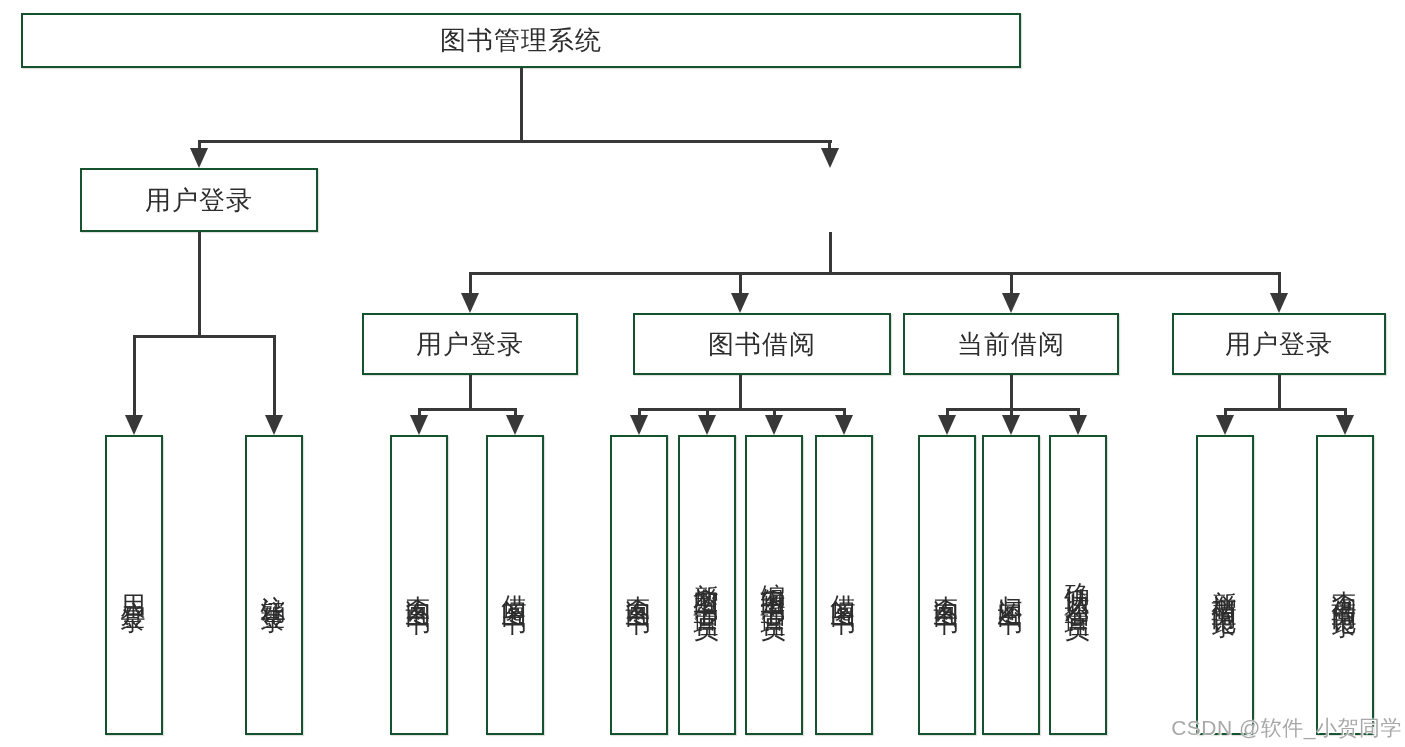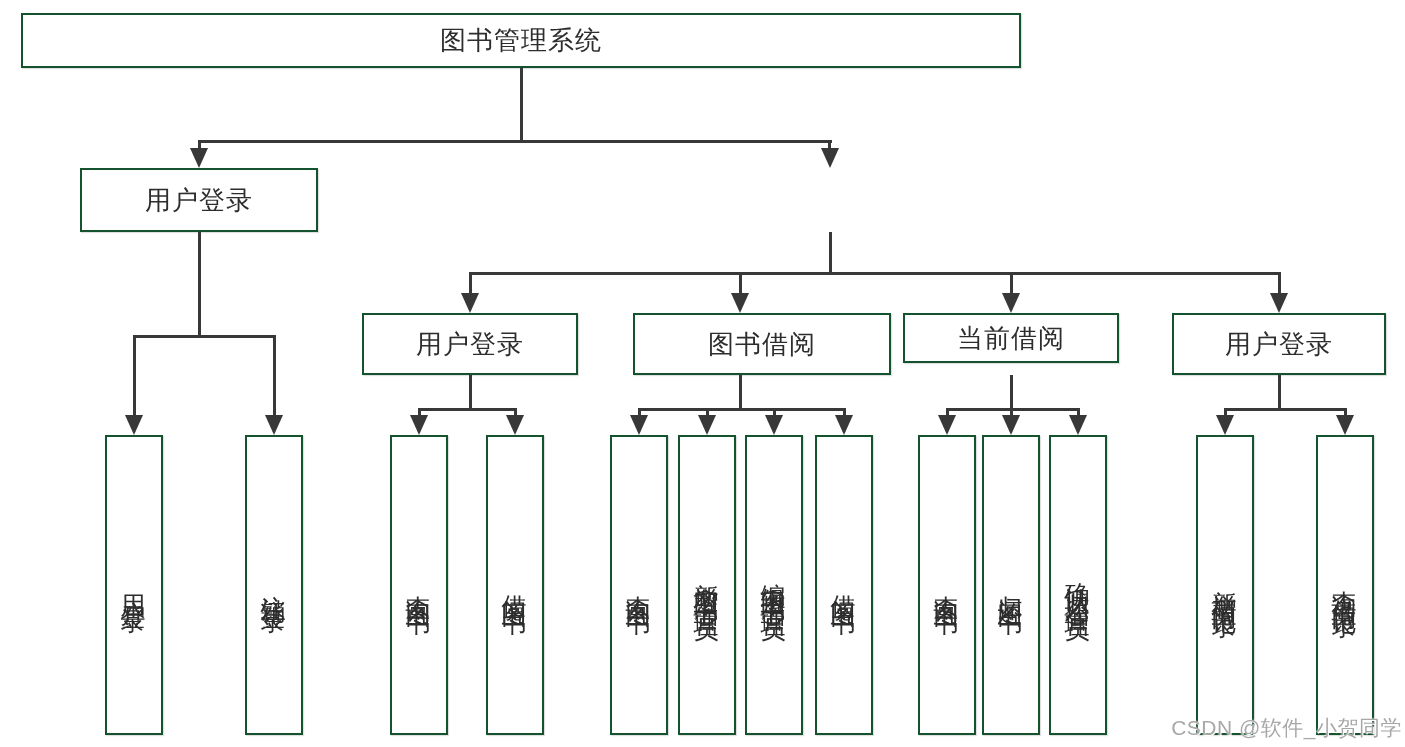--- a/index.html
+++ b/index.html
@@ -49,21 +49,21 @@
     border-left: 9px solid transparent;
     border-right: 9px solid transparent;
     border-top: 20px solid #383838;
   }
   
   #n-root { left: 21px;  top: 13px;  width: 1000px; height: 55px; }
   #n-ul   { left: 80px;  top: 168px; width: 238px;  height: 64px; }
   #n-bm   { left: 711px; top: 168px; width: 238px;  height: 64px; }
   #n-nbr  { left: 362px; top: 313px; width: 216px;  height: 62px; }
   #n-bb   { left: 633px; top: 313px; width: 258px;  height: 62px; }
-  #n-cb   { left: 903px; top: 313px; width: 216px;  height: 50px; }
+  #n-cb   { left: 903px; top: 313px; width: 216px;  height: 62px; }
   #n-br   { left: 1172px; top: 313px; width: 214px; height: 62px; }
   #n-ul1  { left: 105px; }  #n-ul2  { left: 245px; }
   #n-nbr1 { left: 390px; }  #n-nbr2 { left: 486px; }
   #n-bb1  { left: 610px; }  #n-bb2  { left: 678px; }
   #n-bb3  { left: 745px; }  #n-bb4  { left: 815px; }
   #n-cb1  { left: 918px; }  #n-cb2  { left: 982px; }  #n-cb3 { left: 1049px; }
   #n-br1  { left: 1196px; } #n-br2  { left: 1316px; }
   #watermark {
     position: absolute;
     right: 3px;

